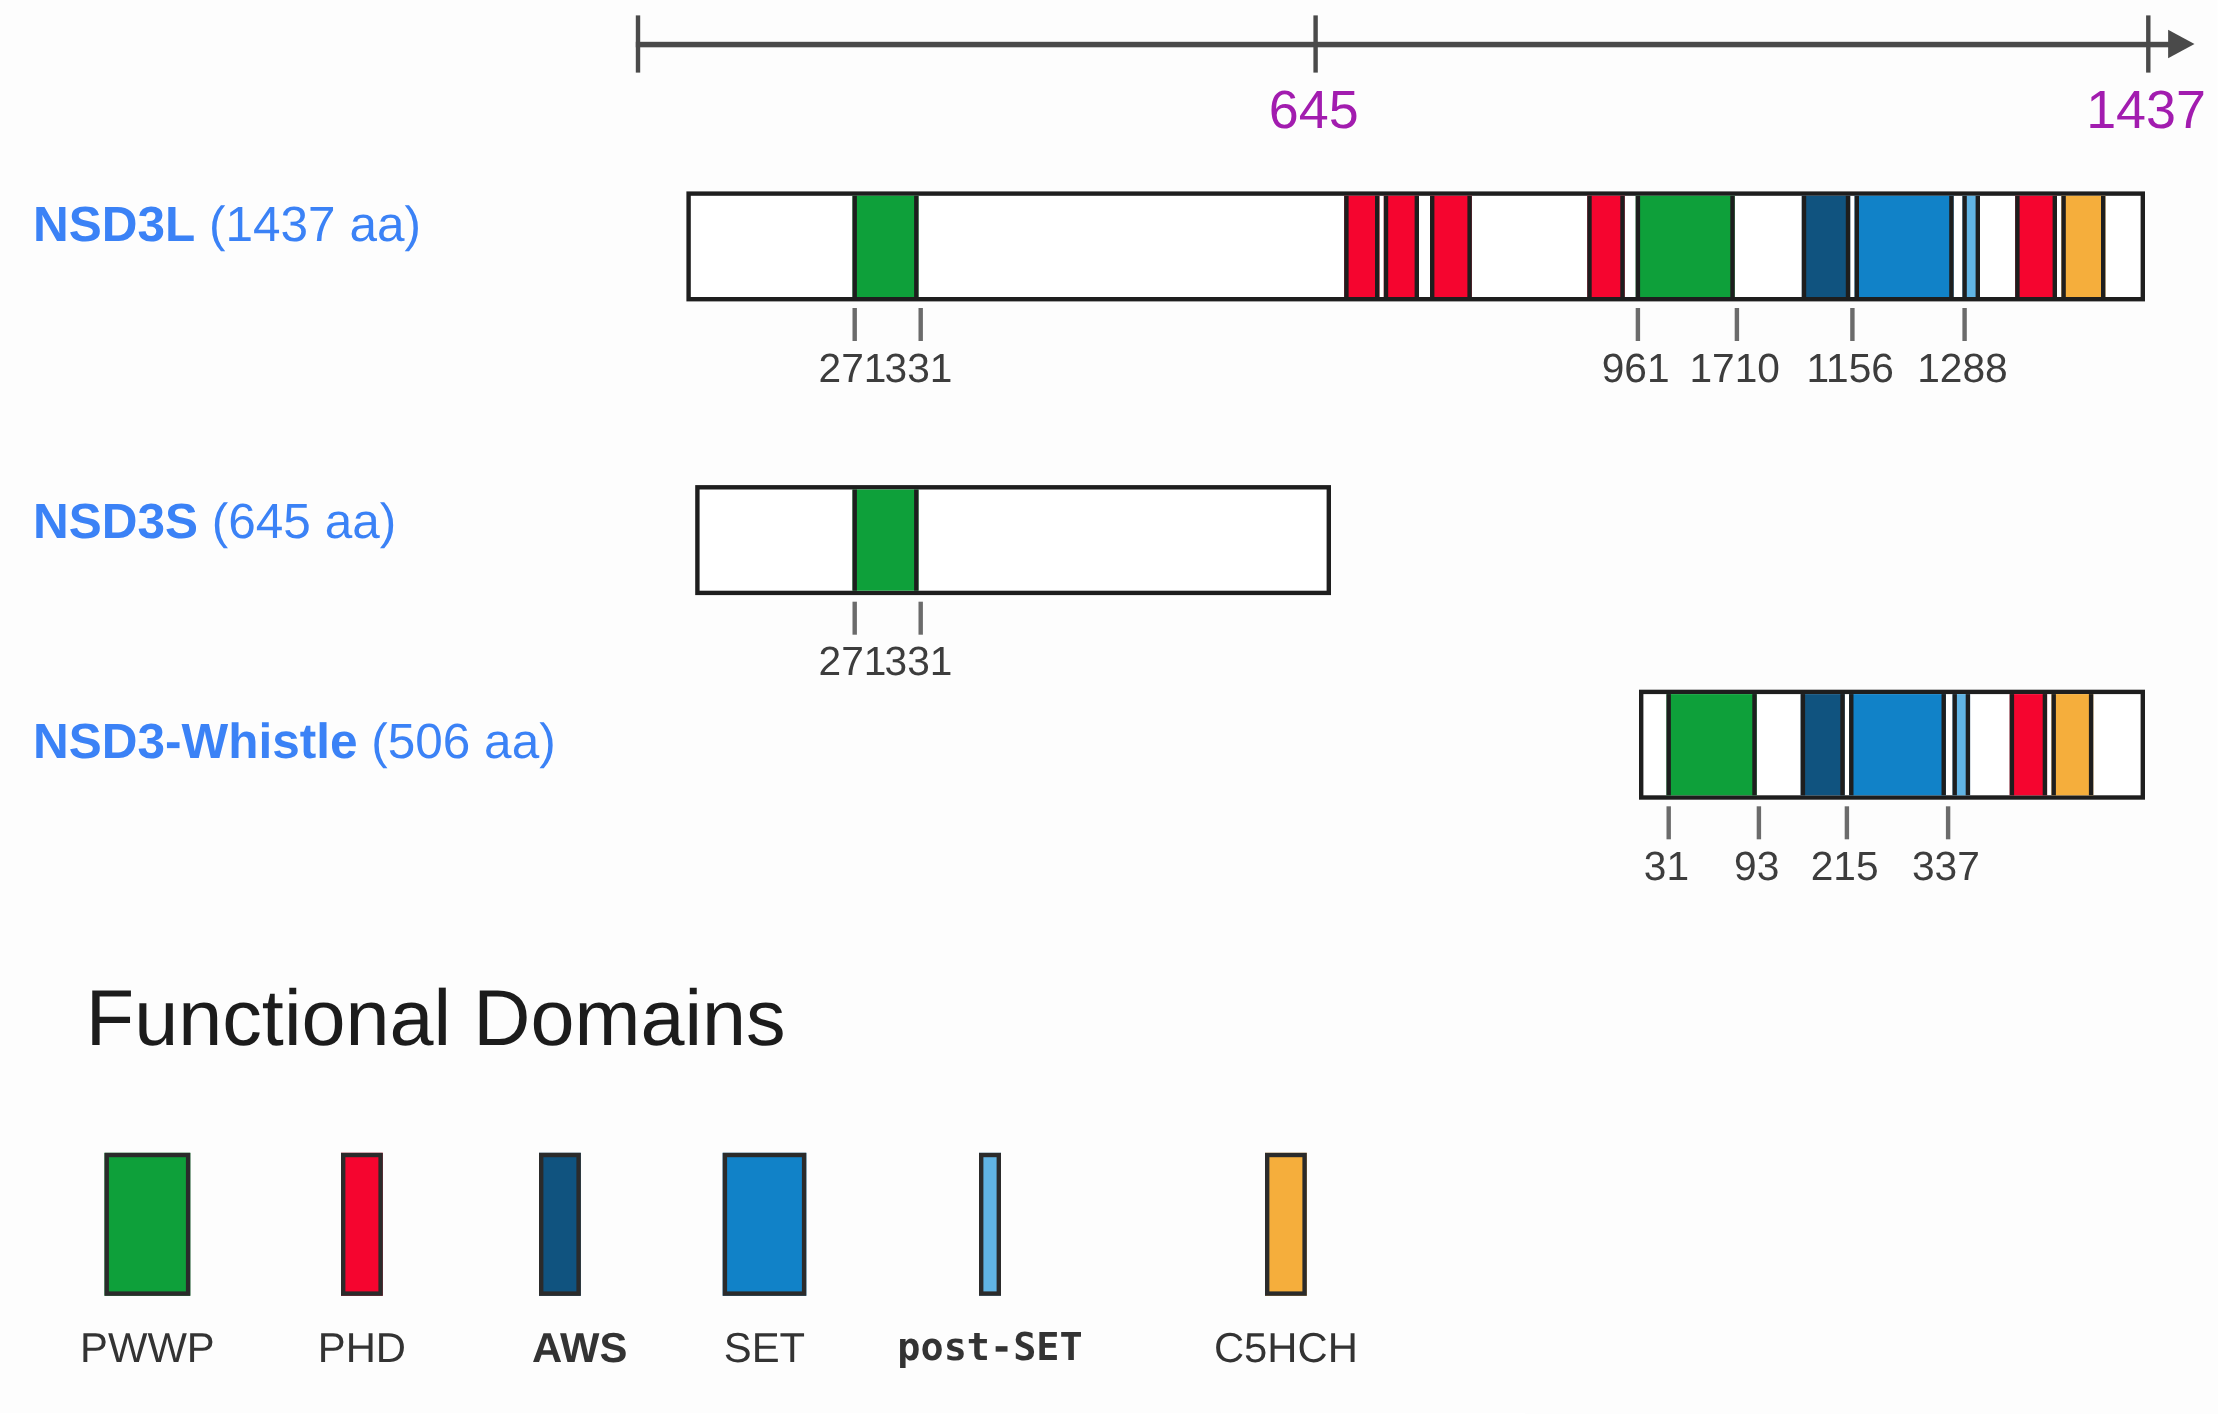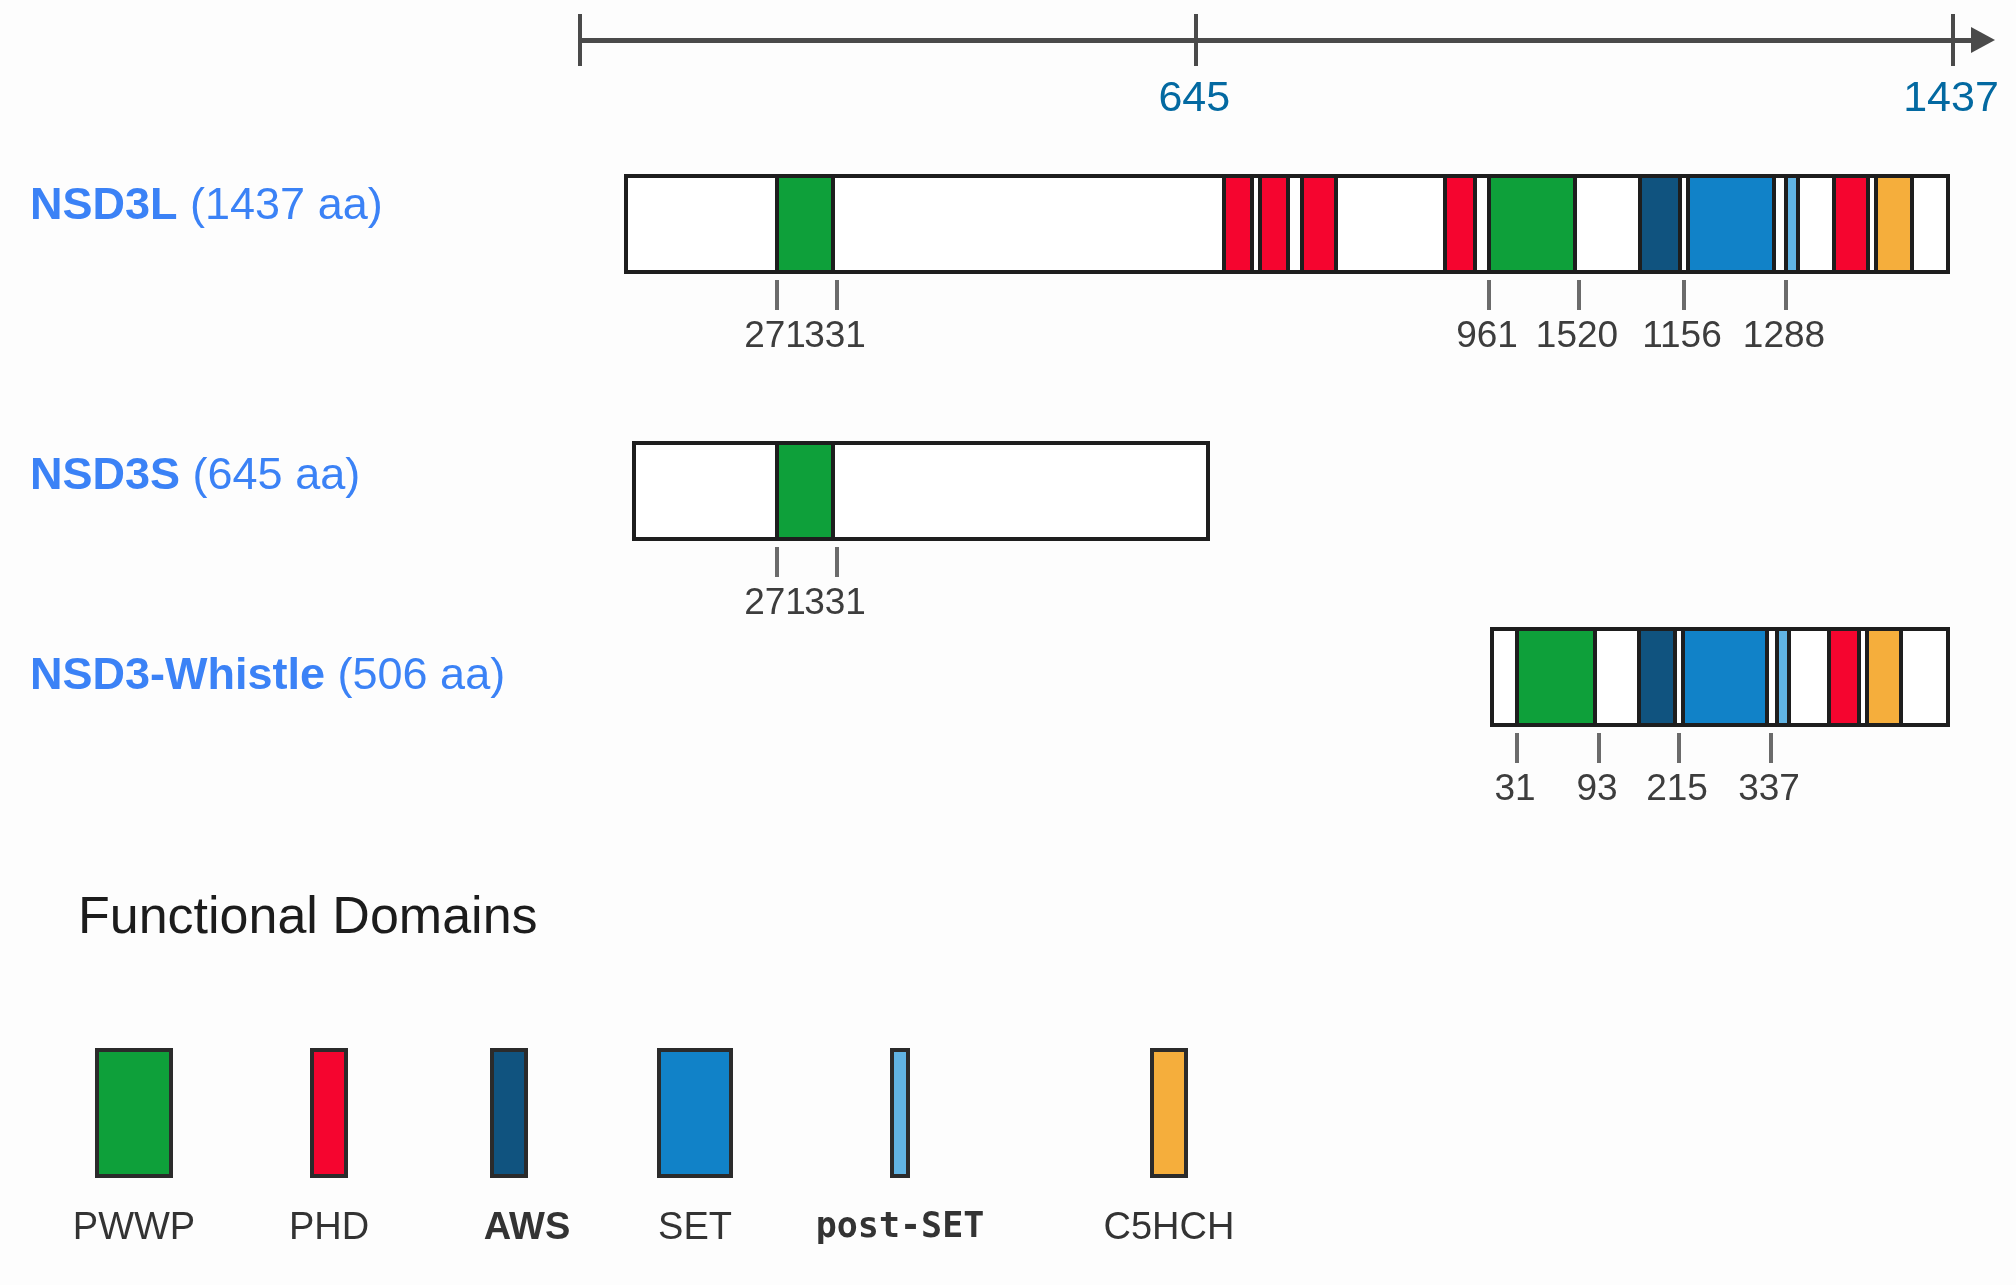--- a/index.html
+++ b/index.html
@@ -37,22 +37,22 @@
     background: #4a4a4a;
     width: 4px;
   }
   .axis-arrow {
     width: 0; height: 0;
     border-top: 13px solid transparent;
     border-bottom: 13px solid transparent;
     border-left: 24px solid #4a4a4a;
   }
   .axis-tick-label {
-    font-size: 43px;
-    color: #0369a1;
+    font-size: 49px;
+    color: #a21caf;
     text-align: center;
     white-space: nowrap;
   }
 
   
   .protein-name {
     font-size: 45px;
     color: #3b82f6;
     white-space: nowrap;
   }
@@ -79,21 +79,21 @@
   }
   .res-label {
     font-size: 37px;
     color: #3d3d3d;
     text-align: center;
     white-space: nowrap;
   }
 
   
   .legend-title {
-    font-size: 52px;
+    font-size: 72px;
     color: #1c1c1c;
     white-space: nowrap;
   }
   .legend-swatch {
     border: 4px solid #2b2b2b;
     box-sizing: border-box;
   }
   .legend-caption {
     font-size: 38px;
     color: #333333;
@@ -137,21 +137,21 @@
         <div class="domain-block" style="left:1204px; width:38px; background:#f5052f;"></div>
         <div class="domain-block" style="left:1246px; width:40px; background:#f5ae3c;"></div>
       </div>
       <div class="abs res-tick" style="left:775px; top:280px; height:30px;"></div>
       <div class="abs res-label" style="left:715px; top:314px; width:120px;">271</div>
       <div class="abs res-tick" style="left:835px; top:280px; height:30px;"></div>
       <div class="abs res-label" style="left:775px; top:314px; width:120px;">331</div>
       <div class="abs res-tick" style="left:1487px; top:280px; height:30px;"></div>
       <div class="abs res-label" style="left:1427px; top:314px; width:120px;">961</div>
       <div class="abs res-tick" style="left:1577px; top:280px; height:30px;"></div>
-      <div class="abs res-label" style="left:1517px; top:314px; width:120px;">1520</div>
+      <div class="abs res-label" style="left:1517px; top:314px; width:120px;">1710</div>
       <div class="abs res-tick" style="left:1682px; top:280px; height:30px;"></div>
       <div class="abs res-label" style="left:1622px; top:314px; width:120px;">1156</div>
       <div class="abs res-tick" style="left:1784px; top:280px; height:30px;"></div>
       <div class="abs res-label" style="left:1724px; top:314px; width:120px;">1288</div>
       <div class="abs protein-name" style="left:30px; top:448px;"><b>NSD3S</b><span class="aa"> (645 aa)</span></div>
       <div class="abs protein-bar" style="left:632px; top:441px; width:578px; height:100px;">
         <div class="domain-block" style="left:139px; width:60px; background:#0ea03a;"></div>
       </div>
       <div class="abs res-tick" style="left:775px; top:547px; height:30px;"></div>
       <div class="abs res-label" style="left:715px; top:581px; width:120px;">271</div>

